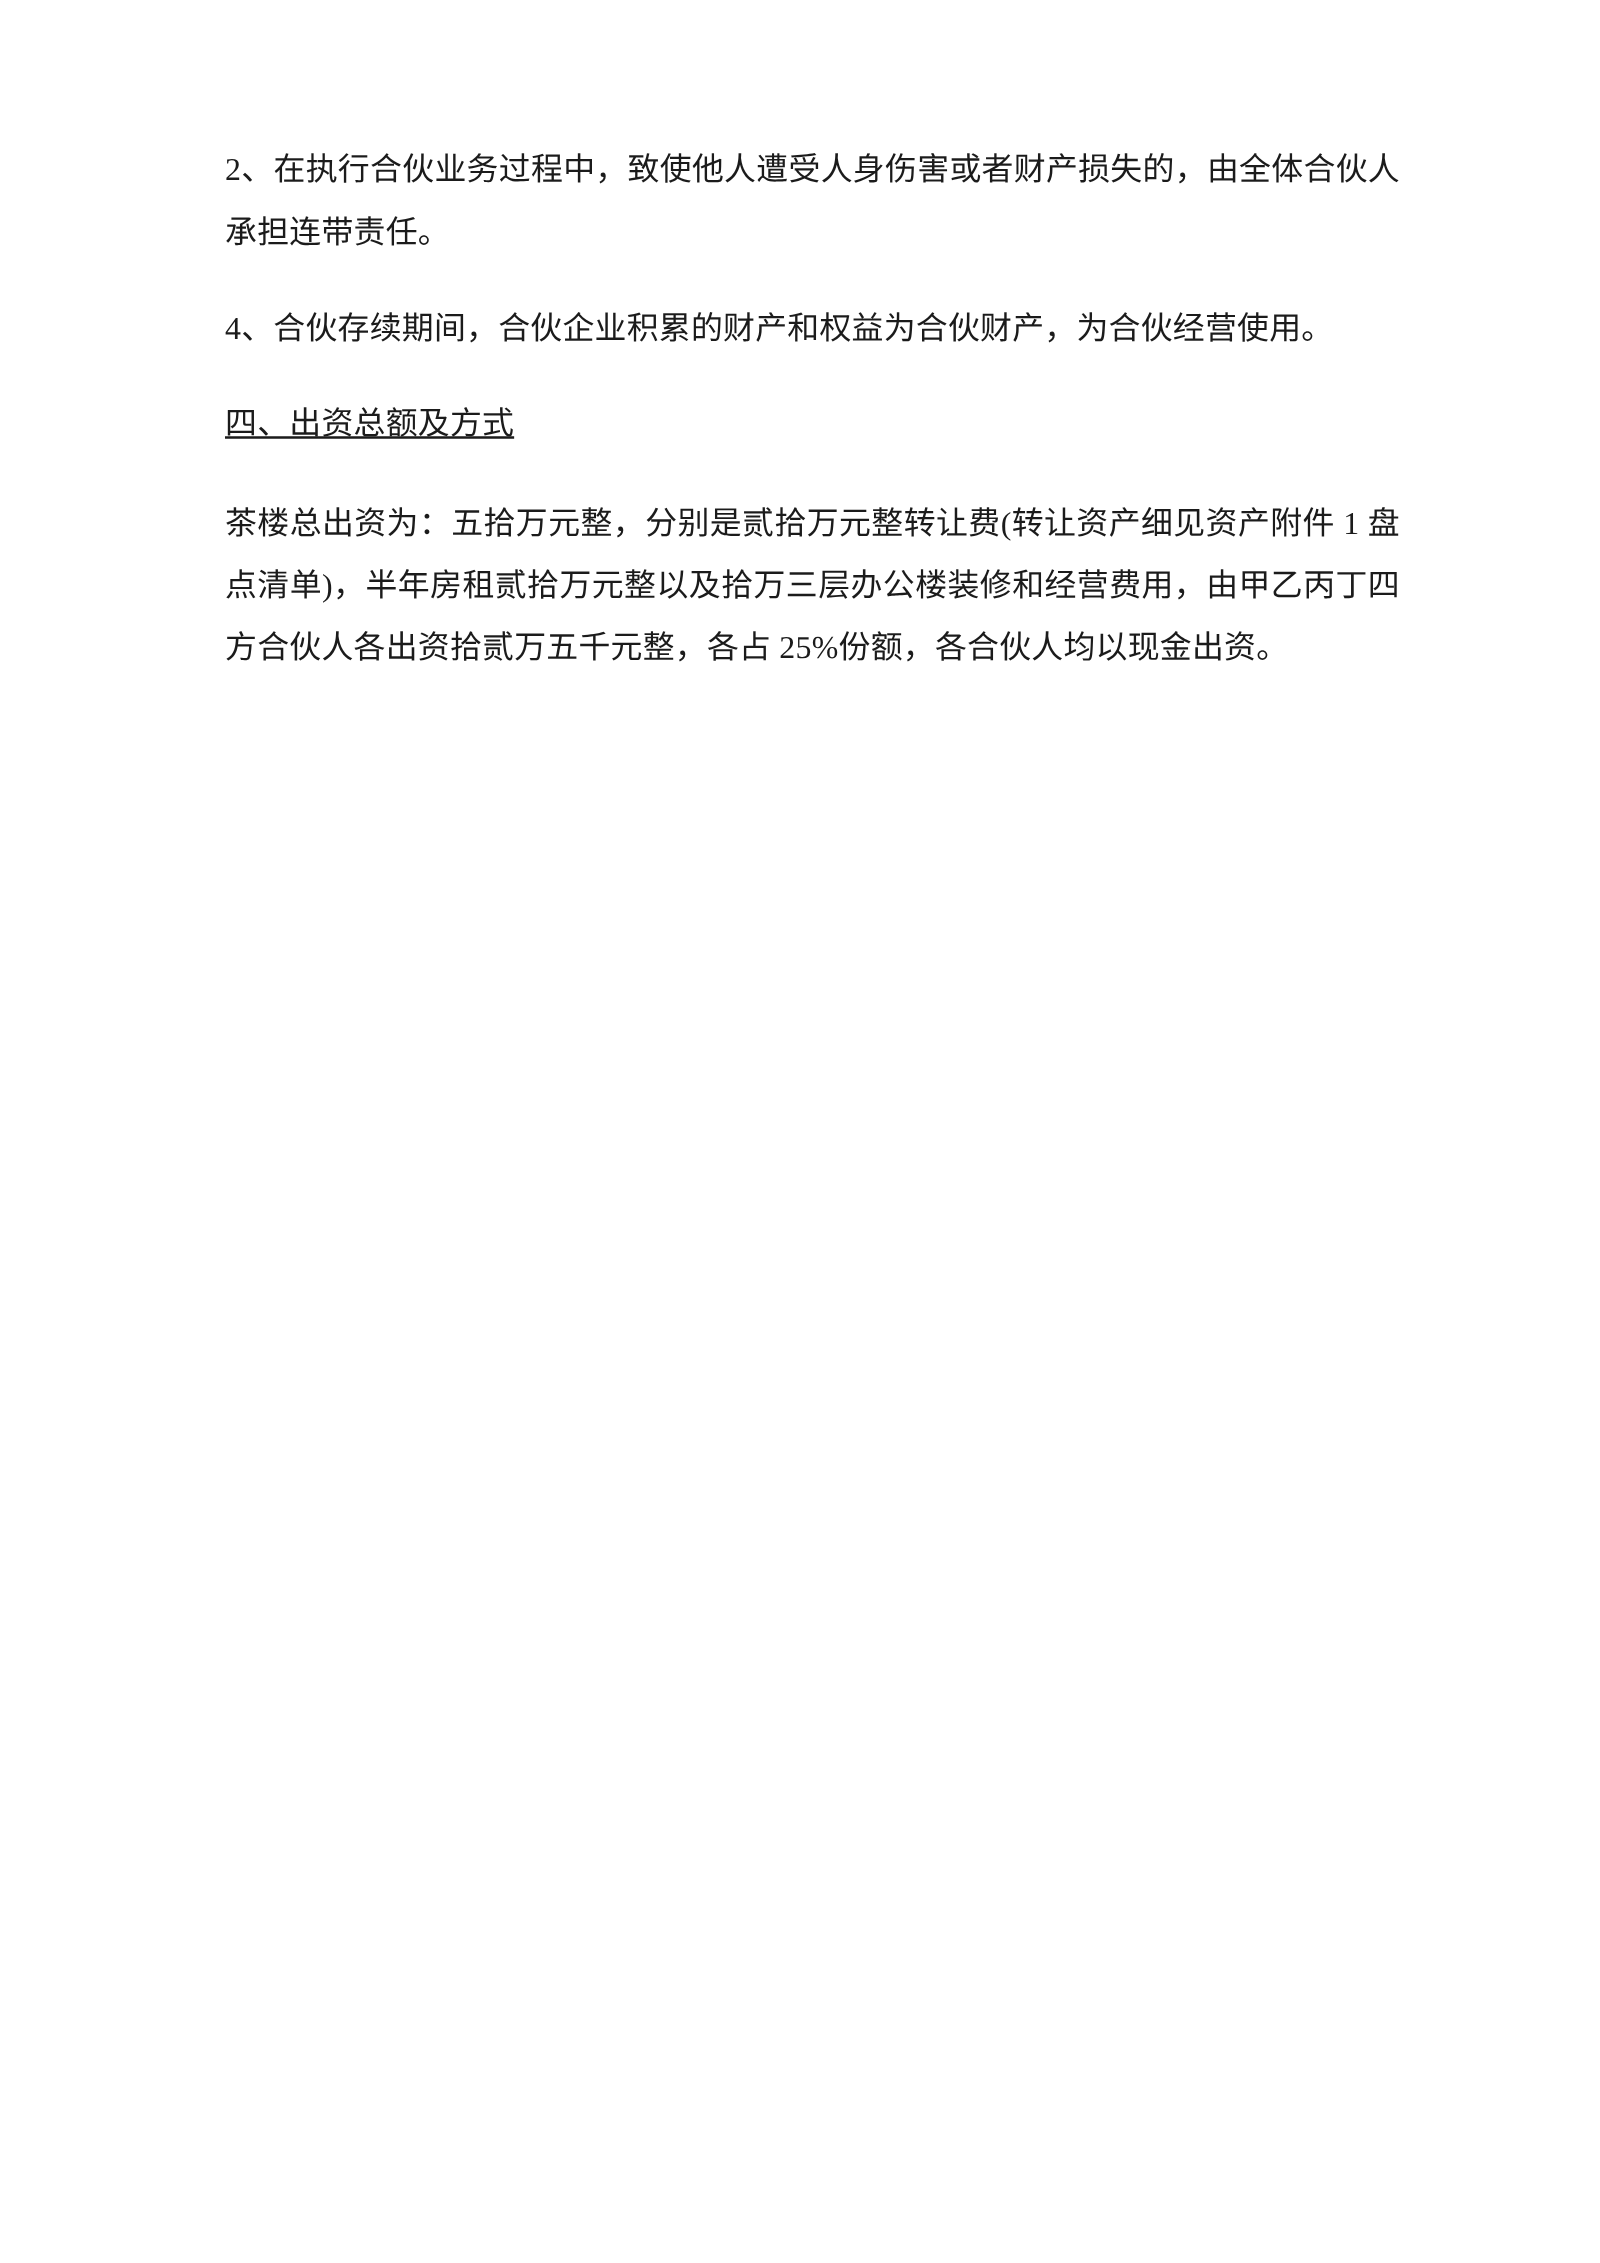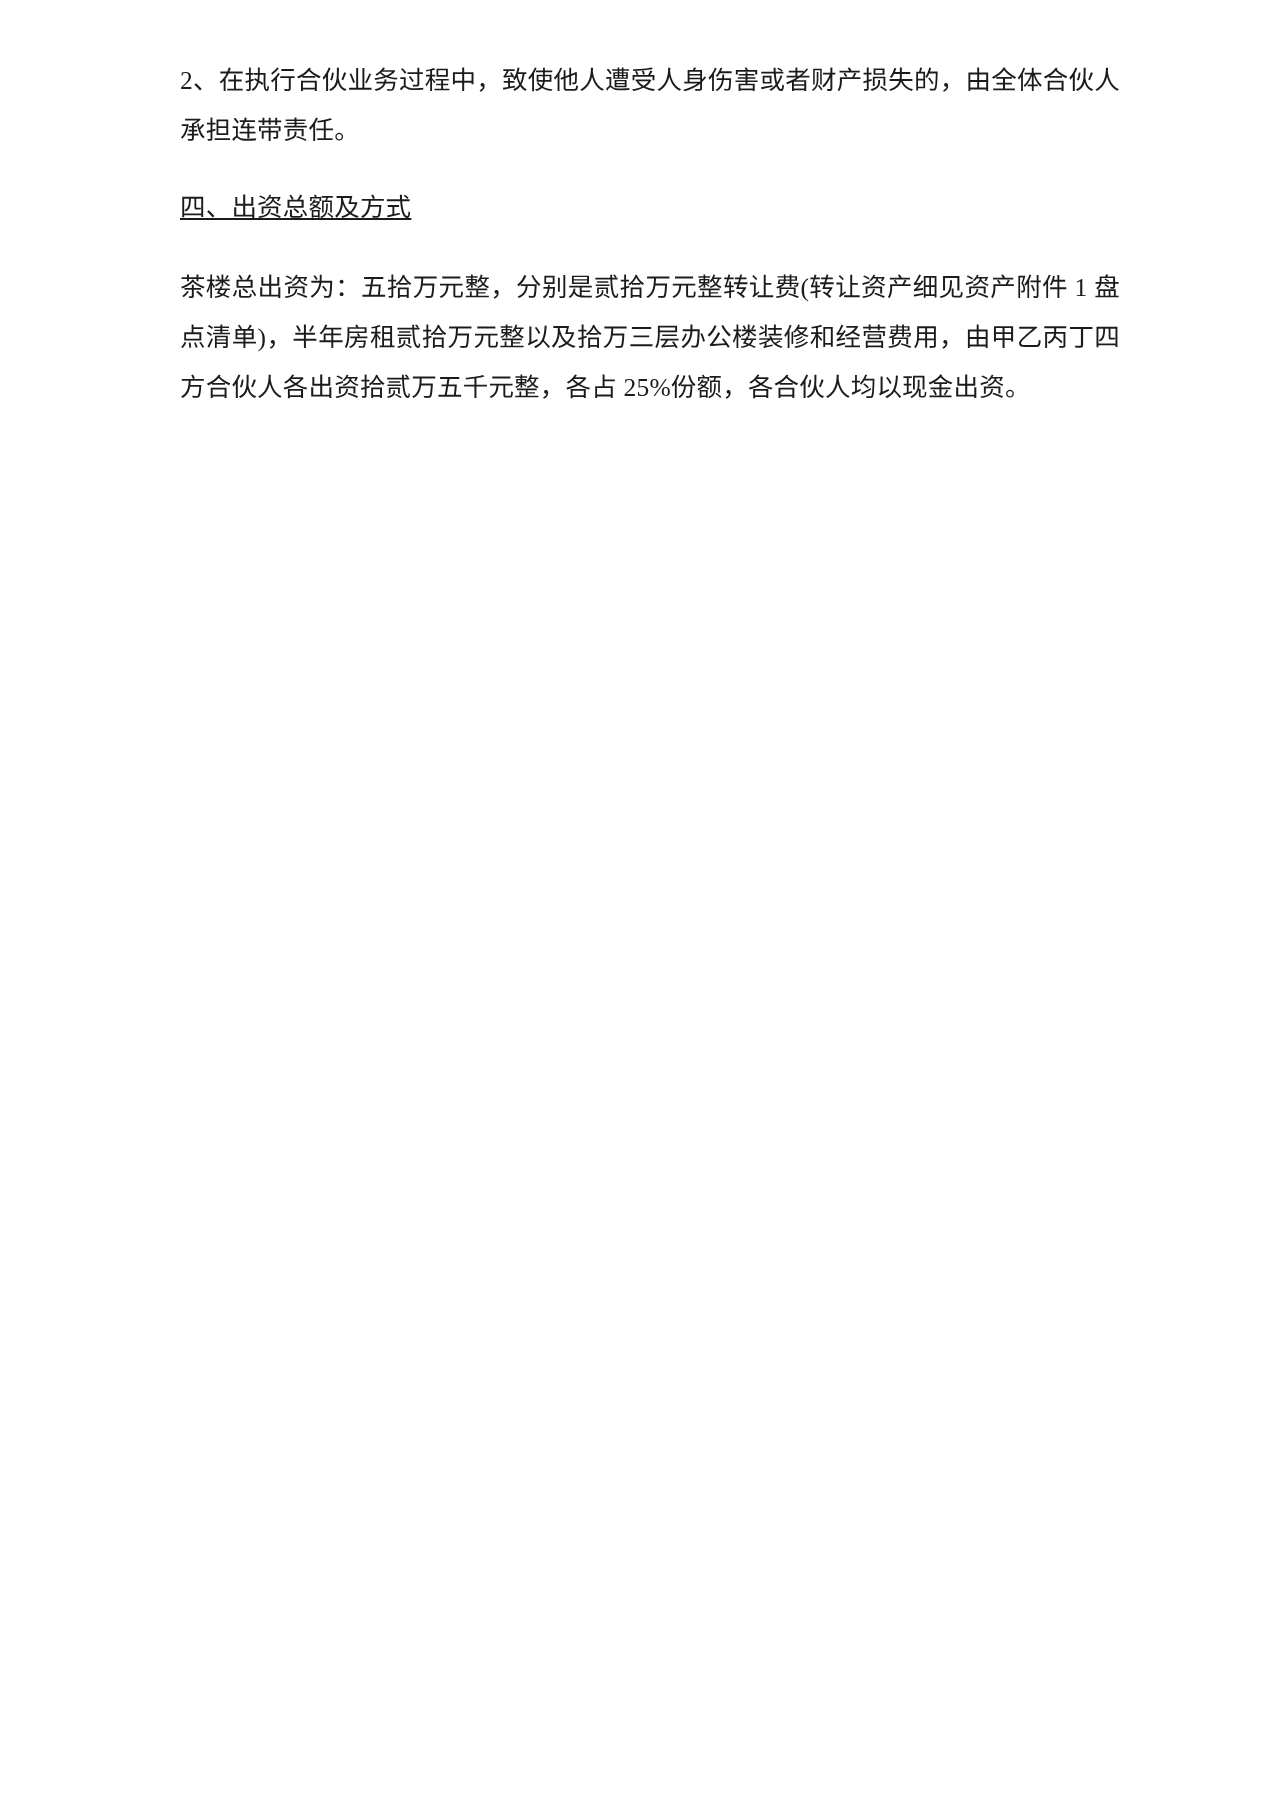--- a/index.html
+++ b/index.html
@@ -12,21 +12,21 @@
     height: 1810px;
     font-family: "Liberation Serif", "DejaVu Serif", serif;
     color: #1a1a1a;
   }
   .page {
     position: relative;
     width: 1280px;
     height: 1810px;
     background: #ffffff;
     box-sizing: border-box;
-    padding: 56px 160px 100px 180px;
+    padding: 111px 160px 100px 180px;
   }
   .doc-body {
     display: block;
   }
   .para {
     font-size: 25.5px;
     line-height: 1.95;
     letter-spacing: 0.2px;
     text-align: justify;
     text-justify: inter-ideograph;
@@ -47,20 +47,21 @@
 </style>
 </head>
 <body>
 
 <div class="page">
   <div class="doc-body">
 
     <p class="para">2、在执行合伙业务过程中，致使他人遭受人身伤害或者财产损失的，由全体合伙人承担连带责任。</p>
 
 
+    <p class="para tight">4、合伙存续期间，合伙企业积累的财产和权益为合伙财产，为合伙经营使用。</p>
 
 
 
     <p class="para heading">四、出资总额及方式</p>
 
     <p class="para">茶楼总出资为：五拾万元整，分别是贰拾万元整转让费(转让资产细见资产附件 1 盘点清单)，半年房租贰拾万元整以及拾万三层办公楼装修和经营费用，由甲乙丙丁四方合伙人各出资拾贰万五千元整，各占 25%份额，各合伙人均以现金出资。</p>
 
 
   </div>
 </div>

